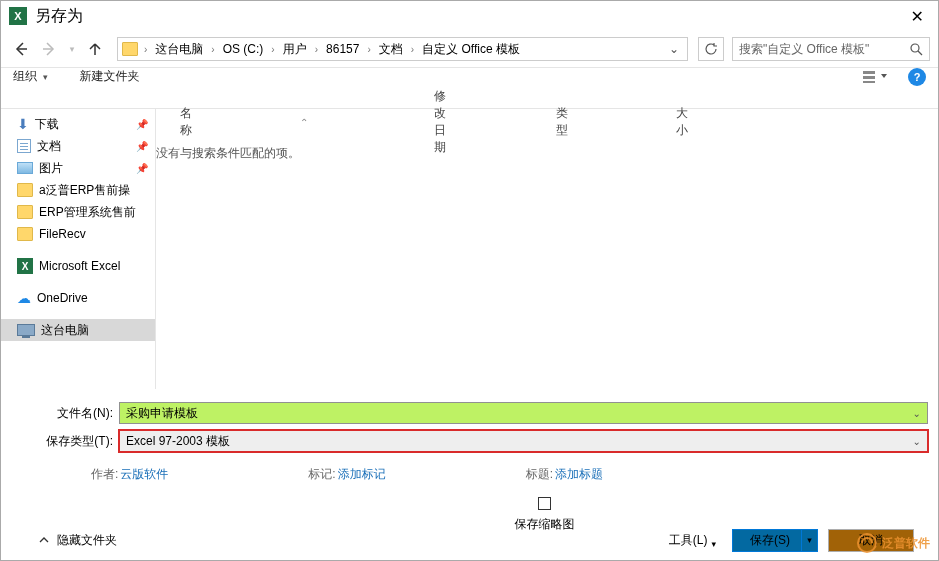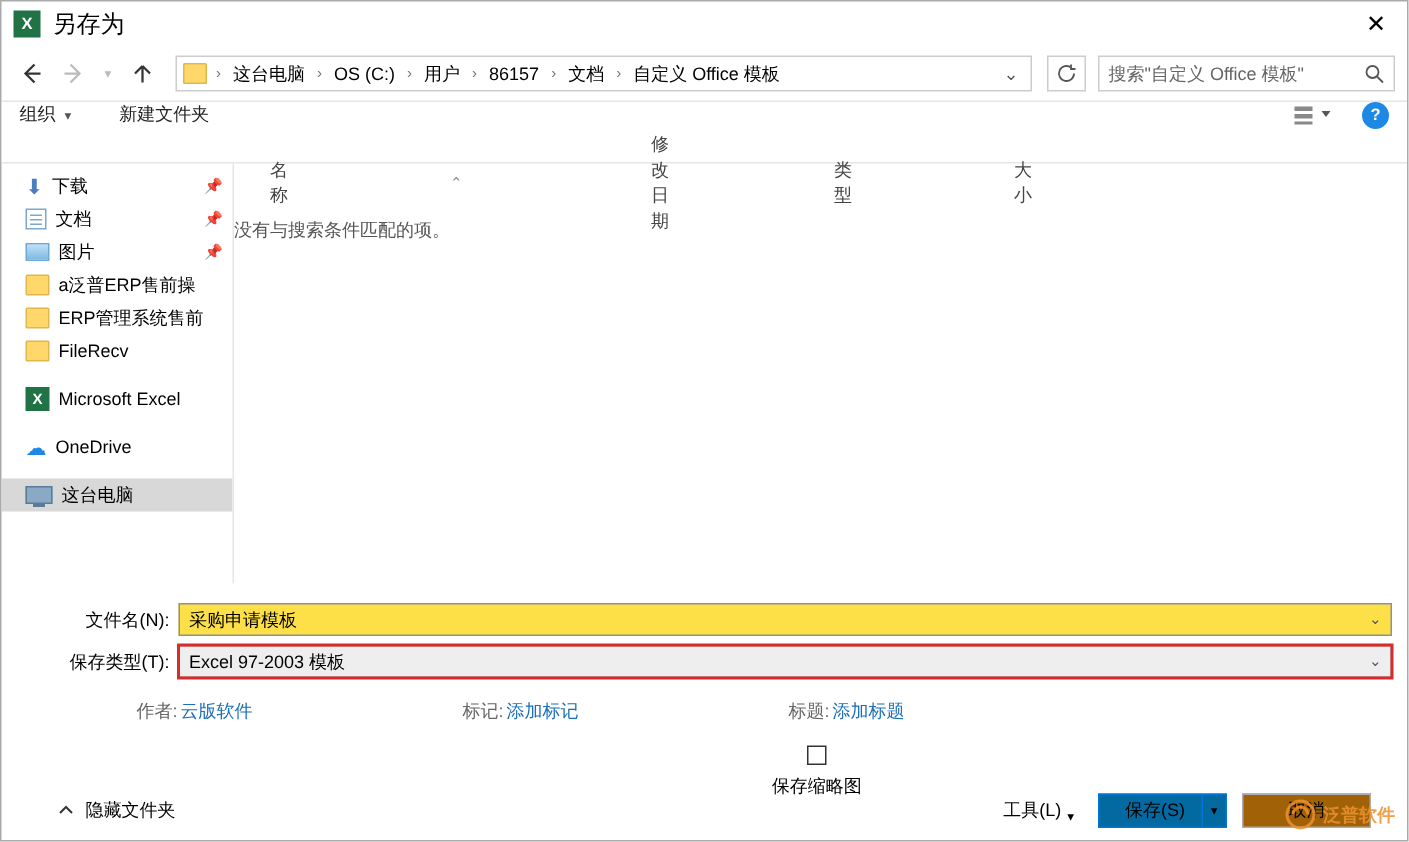--- a/index.html
+++ b/index.html
@@ -57,21 +57,21 @@
 .ch-sort { position:absolute; left:144px; color:#888; font-size:10px; }
 .ch-date { left:278px; }
 .ch-type { left:400px; }
 .ch-size { left:520px; }
 .empty-msg { text-align:center; color:#555; margin-top:36px; }
 
 
 .formarea { border-top:1px solid transparent; padding:12px 10px 0 10px; }
 .form-row { display:flex; align-items:center; margin-bottom:6px; }
 .form-label { width:108px; text-align:right; padding-right:6px; color:#000; }
-.form-input { flex:1; height:22px; border:1px solid #919191; padding:0 6px; display:flex; align-items:center; background:#fde047; position:relative; }
+.form-input { flex:1; height:22px; border:1px solid #919191; padding:0 6px; display:flex; align-items:center; background:#bef264; position:relative; }
 .form-input.dd { background:#eee; }
 .form-input.highlight { outline:2px solid #d92b2b; outline-offset:-1px; }
 .dd-arrow { position:absolute; right:6px; color:#555; font-size:10px; }
 .meta-row { display:flex; margin-top:14px; padding-left:80px; gap:140px; }
 .meta-item { display:flex; gap:2px; }
 .meta-key { color:#666; }
 .meta-val { color:#1a6fb8; }
 .thumb-row { display:flex; align-items:center; gap:6px; padding-left:150px; margin-top:14px;flex-direction:column; }
 .chk { width:13px; height:13px; border:1px solid #333; display:inline-block; }
 

